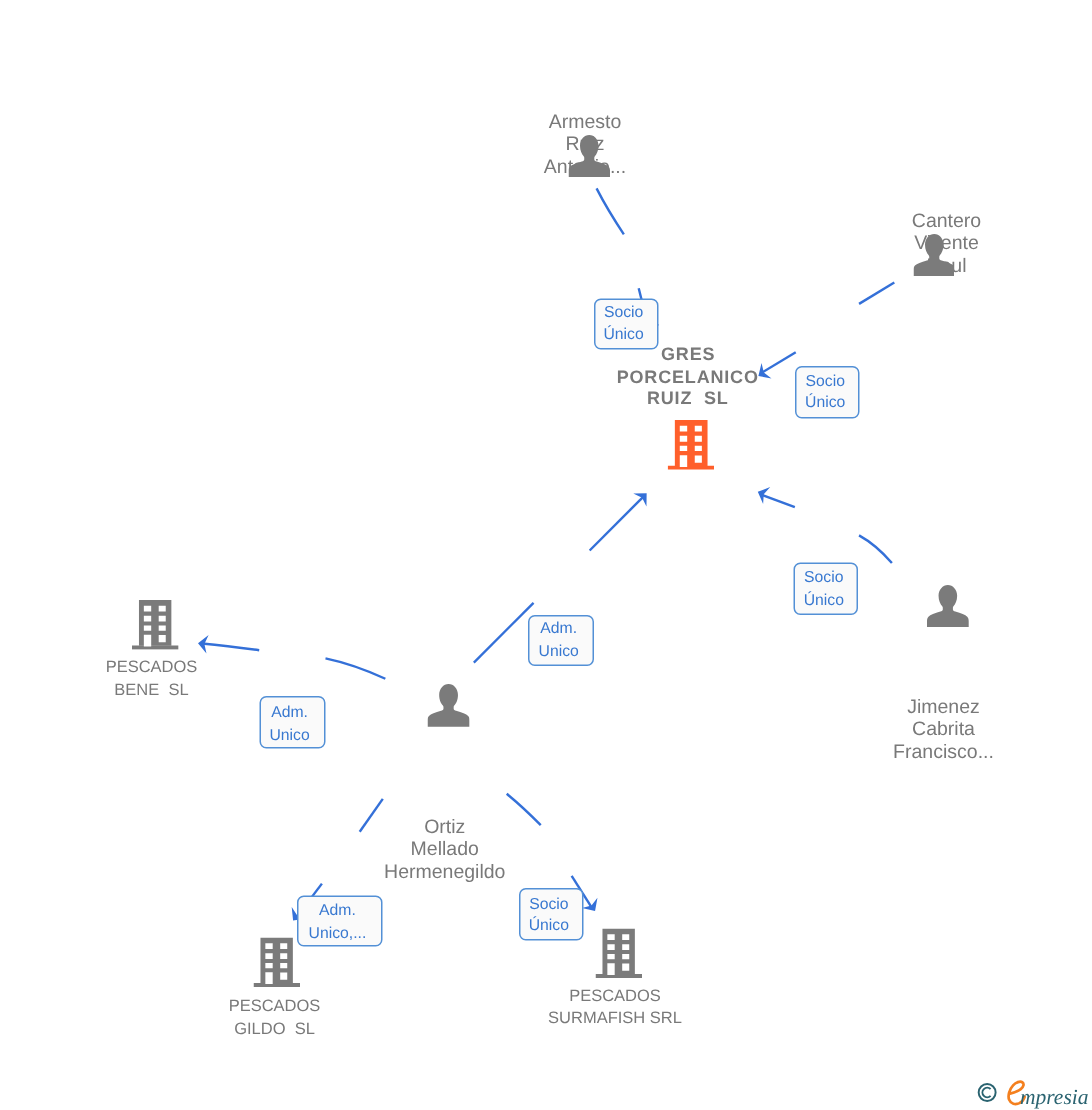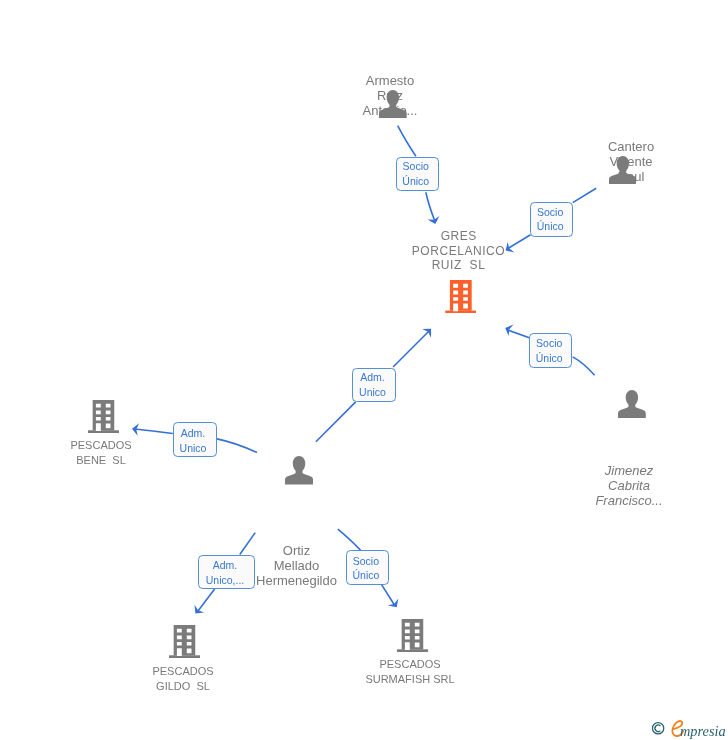--- a/index.html
+++ b/index.html
@@ -4,27 +4,27 @@
 <title>GRES PORCELANICO RUIZ SL - relations graph</title>
 <style>
   html,body{margin:0;padding:0;}
   body{width:728px;height:740px;background:#ffffff;overflow:hidden;position:relative;
        font-family:"Liberation Sans",sans-serif;}
   #stage{position:absolute;left:0;top:0;width:728px;height:740px;}
   svg.layer{position:absolute;left:0;top:0;width:728px;height:740px;}
   .node-name{position:absolute;color:#797979;text-align:center;white-space:pre-wrap;}
   .person-name{font-size:13px;line-height:15px;margin-top:40px;}
   .company-name{font-size:11px;line-height:15.4px;}
-  .central-name{font-size:12px;line-height:14.6px;letter-spacing:0.55px;text-indent:0.55px;}
+  .central-name{font-size:12px;line-height:14.6px;letter-spacing:0.55px;text-indent:0.55px;font-weight:bold;}
   .node-icon{position:absolute;display:block;}
   .edge-label{position:absolute;box-sizing:border-box;
     border:1.35px solid #5390d6;border-radius:4.5px;
     background:#fafafa;
     color:#3878d0;font-size:10.5px;line-height:14.85px;text-align:center;white-space:pre-line;
-    display:flex;align-items:center;justify-content:center;padding-right:3px;}
+    display:flex;align-items:center;justify-content:center;padding-right:3px;margin-top:42px;}
   #wm{position:absolute;left:650px;top:718px;width:80px;height:22px;overflow:visible;}
 </style>
 </head>
 <body>
 
 <div id="stage">
 
   <svg class="layer" viewBox="0 0 728 740">
     <g fill="none" stroke="#3470d8" stroke-width="1.6" stroke-linecap="butt">
       <path d="M397.70,125.60 Q405.00,139.90 415.90,156.20"></path>
@@ -85,21 +85,21 @@
     <div style="position:absolute;left:0;top:0;">
       <div class="node-name person-name" style="left:571px;top:99.2px;width:120px;">Cantero
 Vicente
 Raul</div>
       <svg class="node-icon" style="left:608.5px;top:156.0px;" width="27.7" height="28.1" viewBox="0.95 1.25 26.0 26.35">
         <path fill="#7b7b7b" d="M13.95,1.25 C10.75,1.25 8.15,4.2 8.15,8.0 C8.15,11.0 9.3,13.4 10.45,14.5 C10.7,14.75 10.8,15.1 10.8,15.5 L10.8,16.5 C10.8,17.15 10.2,17.5 9.3,17.8 C5.75,18.95 3.0,19.85 1.85,21.0 C1.15,21.75 0.95,22.6 0.95,23.85 L0.95,27.6 L26.95,27.6 L26.95,23.85 C26.95,22.6 26.75,21.75 26.05,21.0 C24.9,19.85 22.15,18.95 18.6,17.8 C17.7,17.5 17.1,17.15 17.1,16.5 L17.1,15.5 C17.1,15.1 17.2,14.75 17.45,14.5 C18.6,13.4 19.75,11.0 19.75,8.0 C19.75,4.2 17.15,1.25 13.95,1.25 Z"></path>
       </svg>
     </div>
 
     <div style="position:absolute;left:0;top:0;">
-      <div class="node-name person-name" style="left:569px;top:422.5px;width:120px;font-style:italic;">Jimenez
+      <div class="node-name person-name" style="left:569px;top:422.5px;width:120px;">Jimenez
 Cabrita
 Francisco...</div>
       <svg class="node-icon" style="left:617.8px;top:389.5px;" width="27.8" height="28.2" viewBox="0.95 1.25 26.0 26.35">
         <path fill="#7b7b7b" d="M13.95,1.25 C10.75,1.25 8.15,4.2 8.15,8.0 C8.15,11.0 9.3,13.4 10.45,14.5 C10.7,14.75 10.8,15.1 10.8,15.5 L10.8,16.5 C10.8,17.15 10.2,17.5 9.3,17.8 C5.75,18.95 3.0,19.85 1.85,21.0 C1.15,21.75 0.95,22.6 0.95,23.85 L0.95,27.6 L26.95,27.6 L26.95,23.85 C26.95,22.6 26.75,21.75 26.05,21.0 C24.9,19.85 22.15,18.95 18.6,17.8 C17.7,17.5 17.1,17.15 17.1,16.5 L17.1,15.5 C17.1,15.1 17.2,14.75 17.45,14.5 C18.6,13.4 19.75,11.0 19.75,8.0 C19.75,4.2 17.15,1.25 13.95,1.25 Z"></path>
       </svg>
     </div>
 
     <div style="position:absolute;left:0;top:0;">
       <div class="node-name person-name" style="left:236.5px;top:503px;width:120px;">Ortiz
 Mellado

